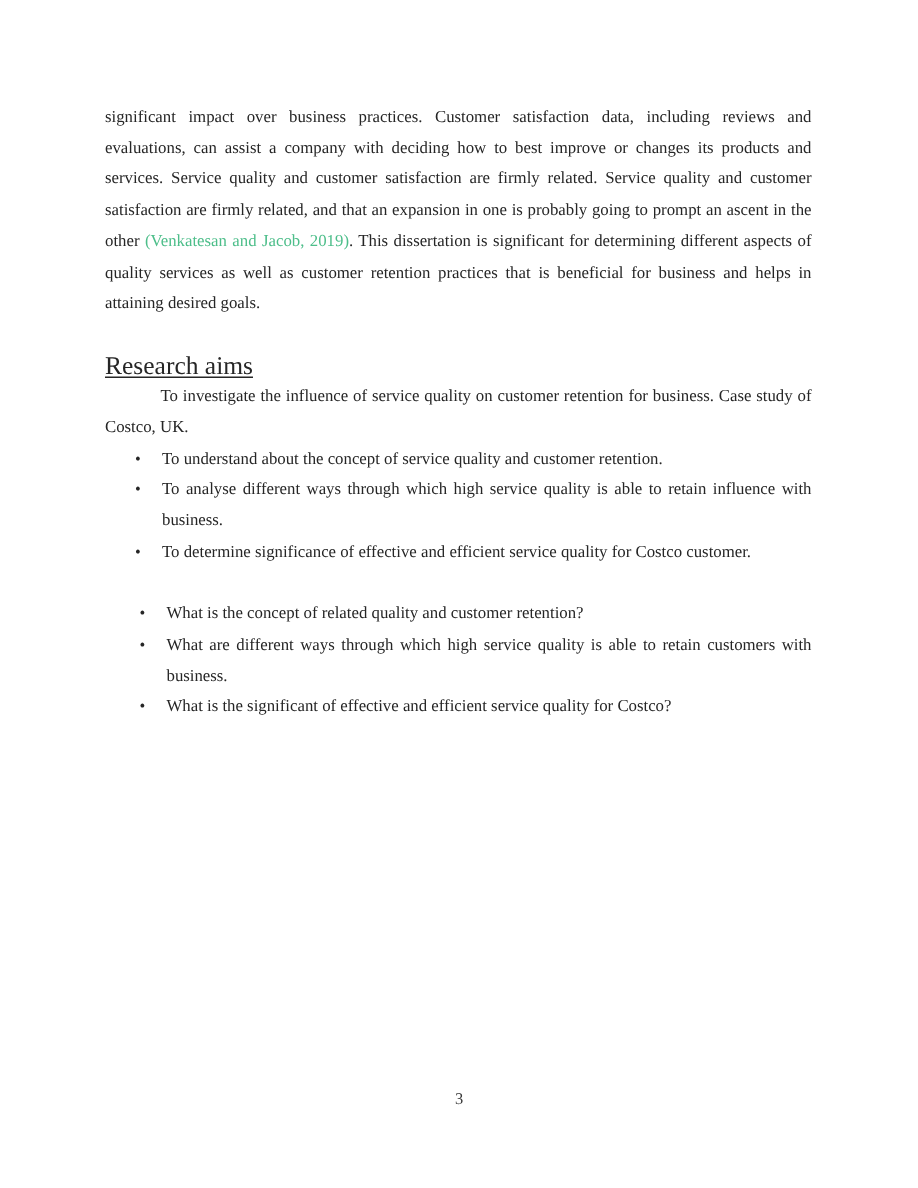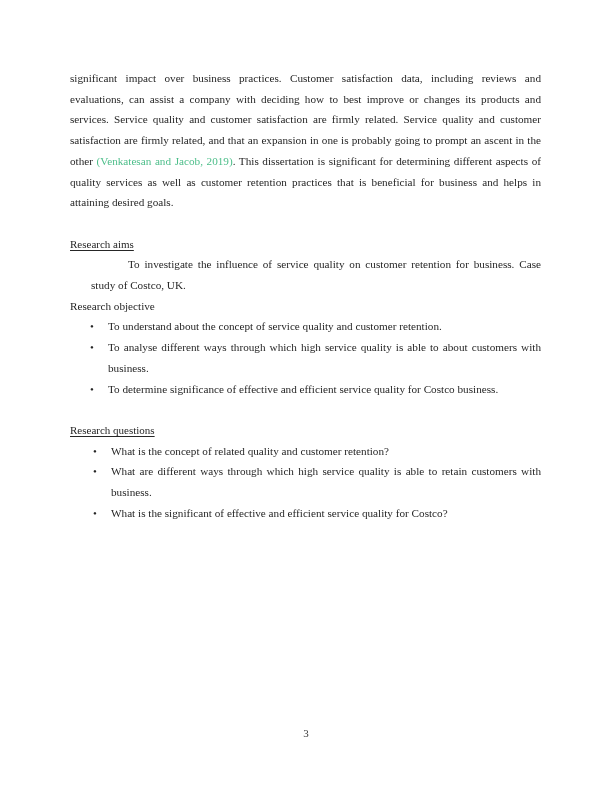--- a/index.html
+++ b/index.html
@@ -25,28 +25,27 @@
   p.body-para {
     margin: 0;
     font-size: 11.2px;
     line-height: 20.7px;
     text-align: justify;
     text-justify: inter-word;
     color: #262626;
   }
   p.body-para.indent-first {
     text-indent: 37px;
-    margin-left: 21px;
   }
   .citation {
     color: #4dbe8a;
   }
   .section-heading {
     margin: 0;
-    font-size: 11px;
+    font-size: 17px;
     line-height: 20.7px;
     font-weight: normal;
     text-decoration: underline;
     text-underline-offset: 2px;
     color: #262626;
   }
   .plain-line {
     margin: 0;
     font-size: 11.2px;
     line-height: 20.7px;
@@ -103,40 +102,38 @@
   <div class="content">
 
     <p class="body-para"><span>significant impact over business practices. Customer satisfaction data, including reviews and evaluations, can assist a company with deciding how to best improve or changes its products and services. Service quality and customer satisfaction are firmly related. Service quality and customer satisfaction are firmly related, and that an expansion in one is probably going to prompt an ascent in the other  </span><span class="citation">(Venkatesan and Jacob, 2019)</span><span>. This dissertation is significant for determining different aspects of quality services as well as customer retention practices that is beneficial for business and helps in attaining desired goals.</span></p>
 
     <div class="blank-line">&nbsp;</div>
 
     <p class="section-heading">Research aims</p>
 
     <p class="body-para indent-first">To investigate the influence of service quality on customer retention for business. Case study of Costco, UK.</p>
 
-    <p class="plain-line">Research objective</p>
 
     <ul class="doc-list objectives">
       <li>
           <span class="bullet-marker">•</span>
           <span class="li-text">To understand about the concept of service quality and customer retention.</span>
         </li>
       <li>
           <span class="bullet-marker">•</span>
-          <span class="li-text">To analyse different ways through which high service quality is able to about customers with business.</span>
+          <span class="li-text">To analyse different ways through which high service quality is able to retain influence with business.</span>
         </li>
       <li>
           <span class="bullet-marker">•</span>
-          <span class="li-text">To determine significance of effective and efficient service quality for Costco business.</span>
+          <span class="li-text">To determine significance of effective and efficient service quality for Costco customer.</span>
         </li>
     </ul>
 
     <div class="blank-line">&nbsp;</div>
 
-    <p class="section-heading">Research questions</p>
 
     <ul class="doc-list questions">
       <li>
           <span class="bullet-marker">•</span>
           <span class="li-text">What is the concept of related quality and customer retention?</span>
         </li>
       <li>
           <span class="bullet-marker">•</span>
           <span class="li-text">What are different ways through which high service quality is able to retain customers with business.</span>
         </li>

